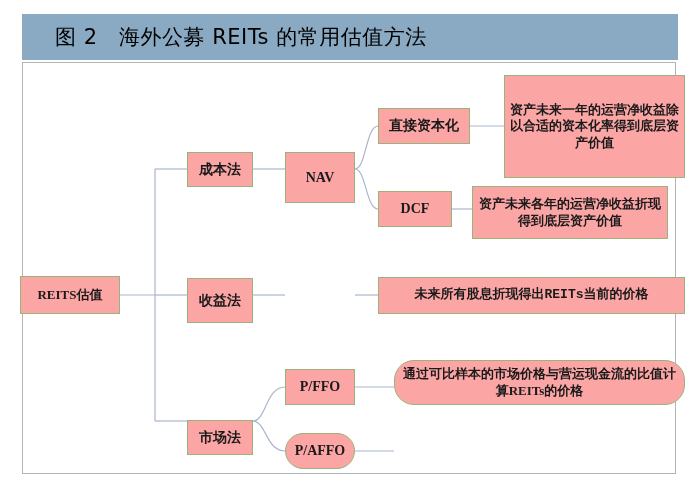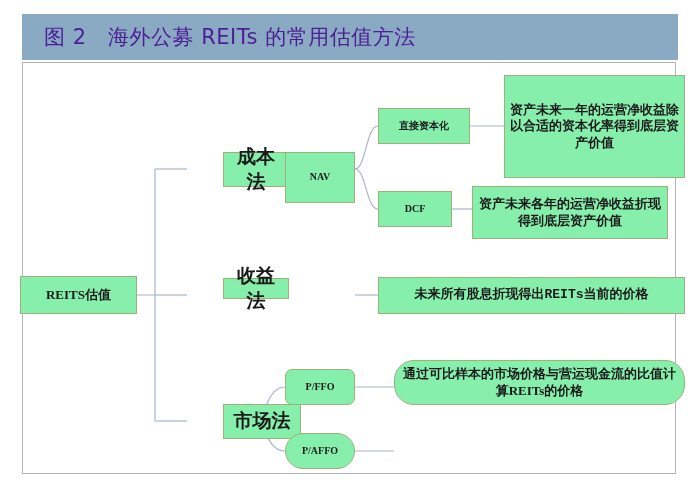--- a/index.html
+++ b/index.html
@@ -20,24 +20,24 @@
     position: absolute;
     left: 22px;
     top: 14px;
     width: 656px;
     height: 46px;
     background: #8aaac4;
     display: flex;
     align-items: center;
   }
   #title-text {
-    color: #4c1d95;
+    color: #000000;
     font-size: 21px;
     letter-spacing: 0.5px;
-    padding-left: 22px;
+    padding-left: 33px;
     font-family: "DejaVu Sans", "Liberation Sans", sans-serif;
     font-weight: 400;
     white-space: pre;
   }
   
   #frame {
     position: absolute;
     left: 22px;
     top: 62px;
     width: 654px;
@@ -53,33 +53,33 @@
     top: 0;
     width: 700px;
     height: 500px;
     pointer-events: none;
   }
   
   .node {
     position: absolute;
     box-sizing: border-box;
     border: 1px solid #9bb37a;
-    background: #86efac;
+    background: #fca5a5;
     display: flex;
     align-items: center;
     justify-content: center;
     text-align: center;
     color: #1a1a1a;
     font-weight: bold;
     line-height: 1.28;
   }
   .node .txt { display: block; padding: 0 4px; }
   .n-root  { font-size: 13px; }
-  .n-mid   { font-size: 19px; margin-left: 36px; }
-  .n-sub   { font-size: 10px; }
+  .n-mid   { font-size: 14px; }
+  .n-sub   { font-size: 14px; }
   .n-desc  { font-size: 13px; font-weight: bold; }
 </style>
 </head>
 <body>
 
 <div id="page">
 
   <div id="title-bar">
     <span id="title-text">图 2　海外公募 REITs 的常用估值方法</span>
   </div>
@@ -106,42 +106,42 @@
       <path d="M253 295 H285"></path>
       <path d="M355 295 H378"></path>
 
       <path d="M253 421 C 266 421, 266 387, 285 387"></path>
       <path d="M253 421 C 266 421, 266 451, 285 451"></path>
       <path d="M355 387 H394"></path>
       <path d="M355 451 H394"></path>
     </g>
   </svg>
 
-  <div class="node n-root" style="left:20px; top:276px; width:117px; height:38px;">
+  <div class="node n-root" style="left:20px; top:276px; width:100px; height:38px;">
     <span class="txt">REITS估值</span>
   </div>
 
   <div class="node n-mid" style="left:187px; top:152px; width:66px; height:35px;">
     <span class="txt">成本法</span>
   </div>
 
-  <div class="node n-mid" style="left:187px; top:278px; width:66px; height:21px;">
+  <div class="node n-mid" style="left:187px; top:278px; width:66px; height:45px;">
     <span class="txt">收益法</span>
   </div>
 
-  <div class="node n-mid" style="left:187px; top:404px; width:78px; height:35px;">
+  <div class="node n-mid" style="left:187px; top:420px; width:66px; height:35px;">
     <span class="txt">市场法</span>
   </div>
 
   <div class="node n-sub" style="left:285px; top:152px; width:70px; height:51px;">
     <span class="txt">NAV</span>
   </div>
 
 
-  <div class="node n-sub" style="left:285px; top:369px; width:70px; height:36px;border-radius:7px;">
+  <div class="node n-sub" style="left:285px; top:369px; width:70px; height:36px;">
     <span class="txt">P/FFO</span>
   </div>
 
   <div class="node n-sub" style="left:285px; top:433px; width:70px; height:36px;border-radius:18px;">
     <span class="txt">P/AFFO</span>
   </div>
 
   <div class="node n-sub" style="left:378px; top:108px; width:92px; height:36px;">
     <span class="txt">直接资本化</span>
   </div>

